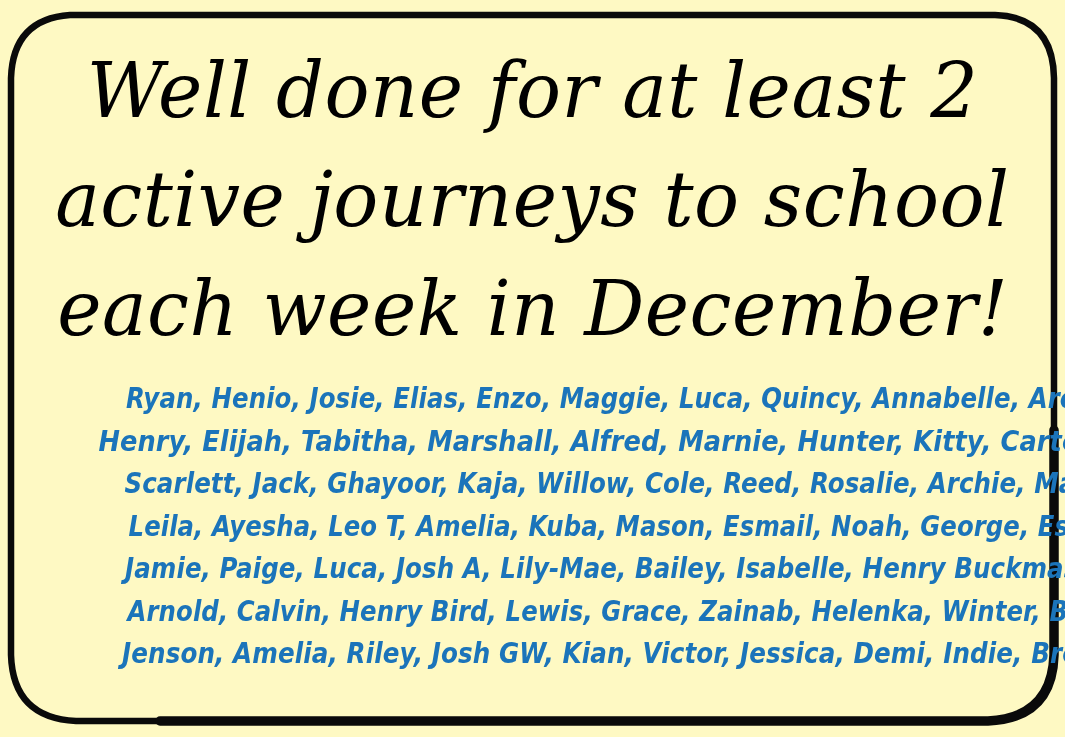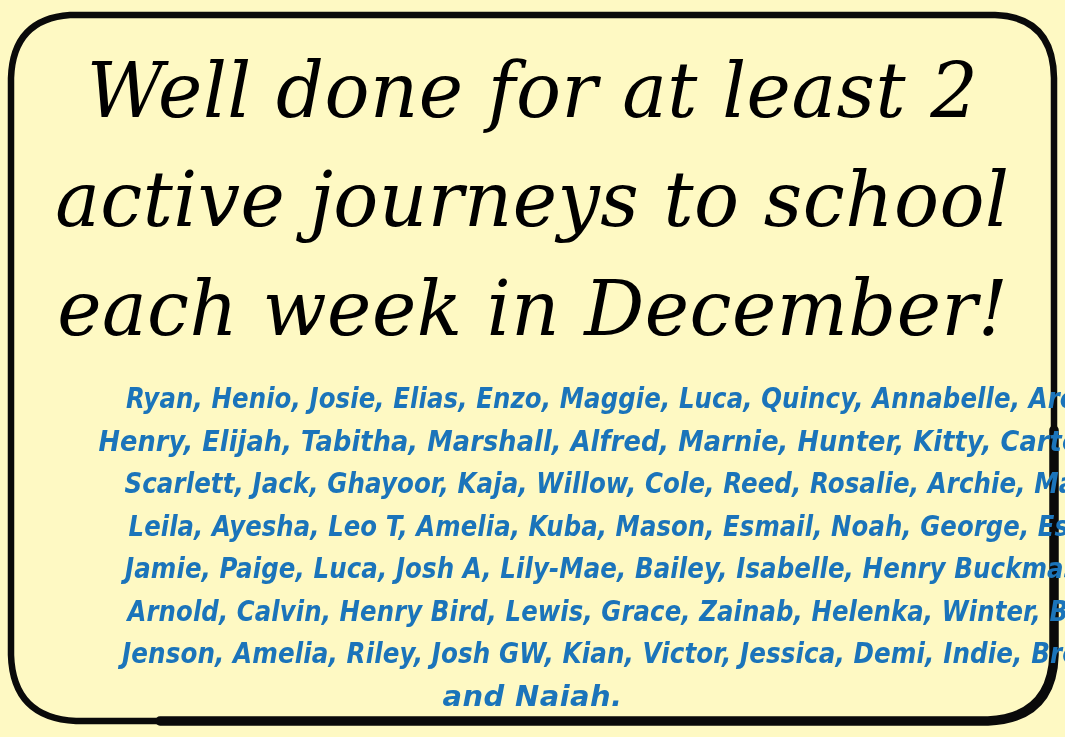--- a/index.html
+++ b/index.html
@@ -114,17 +114,16 @@
     </div>
 
     <div class="names">
       <span class="nline" style="display: inline-block; transform-origin: center center; transform: scaleX(0.8432);">Ryan, Henio, Josie, Elias, Enzo, Maggie, Luca, Quincy, Annabelle, Archer,</span>
       <span class="nline" style="display: inline-block; transform-origin: center center; transform: scaleX(0.8842);">Henry, Elijah, Tabitha, Marshall, Alfred, Marnie, Hunter, Kitty, Carter,</span>
       <span class="nline" style="display: inline-block; transform-origin: center center; transform: scaleX(0.8453);">Scarlett, Jack, Ghayoor, Kaja, Willow, Cole, Reed, Rosalie, Archie, Masie,</span>
       <span class="nline" style="display: inline-block; transform-origin: center center; transform: scaleX(0.8396);">Leila, Ayesha, Leo T, Amelia, Kuba, Mason, Esmail, Noah, George, Esmai,</span>
       <span class="nline" style="display: inline-block; transform-origin: center center; transform: scaleX(0.8446);">Jamie, Paige, Luca, Josh A, Lily-Mae, Bailey, Isabelle, Henry Buckmaster,</span>
       <span class="nline" style="display: inline-block; transform-origin: center center; transform: scaleX(0.841);">Arnold, Calvin, Henry Bird, Lewis, Grace, Zainab, Helenka, Winter, Bella,</span>
       <span class="nline" style="display: inline-block; transform-origin: center center; transform: scaleX(0.8489);">Jenson, Amelia, Riley, Josh GW, Kian, Victor, Jessica, Demi, Indie, Brodie</span>
-      <span class="nline last">and Naiah.</span>
     </div>
 
   </div>
 </div>
 
 </body></html>

